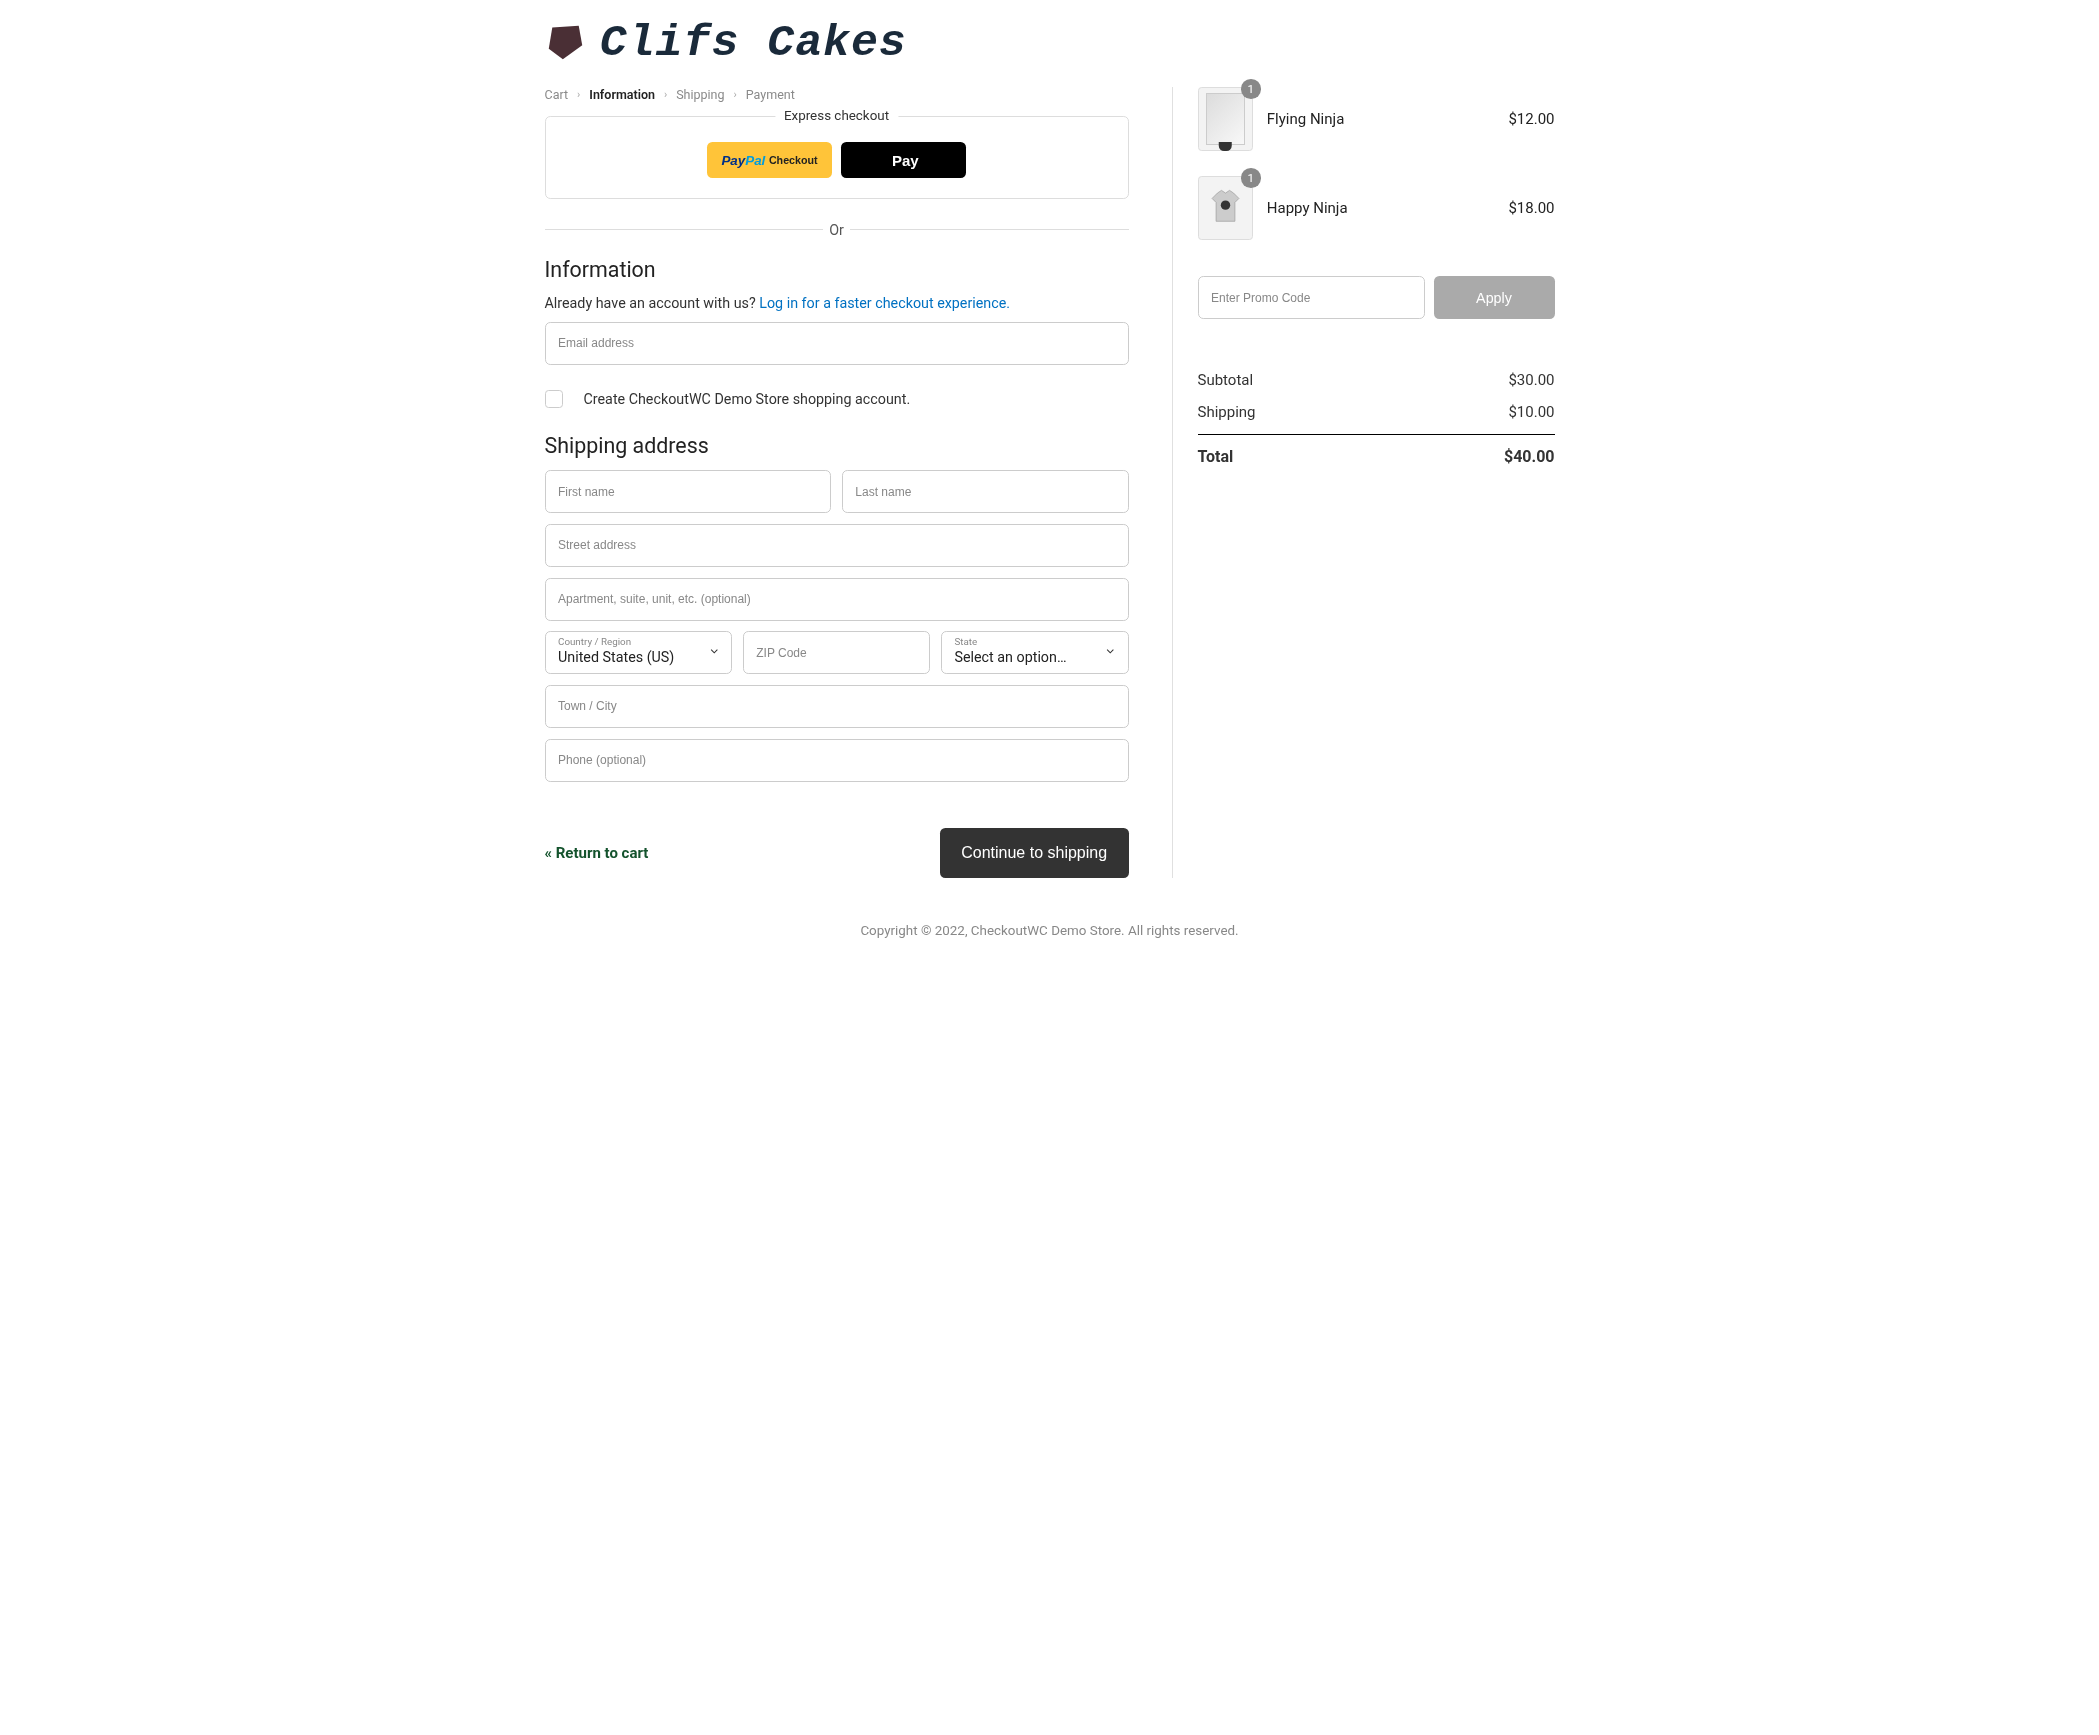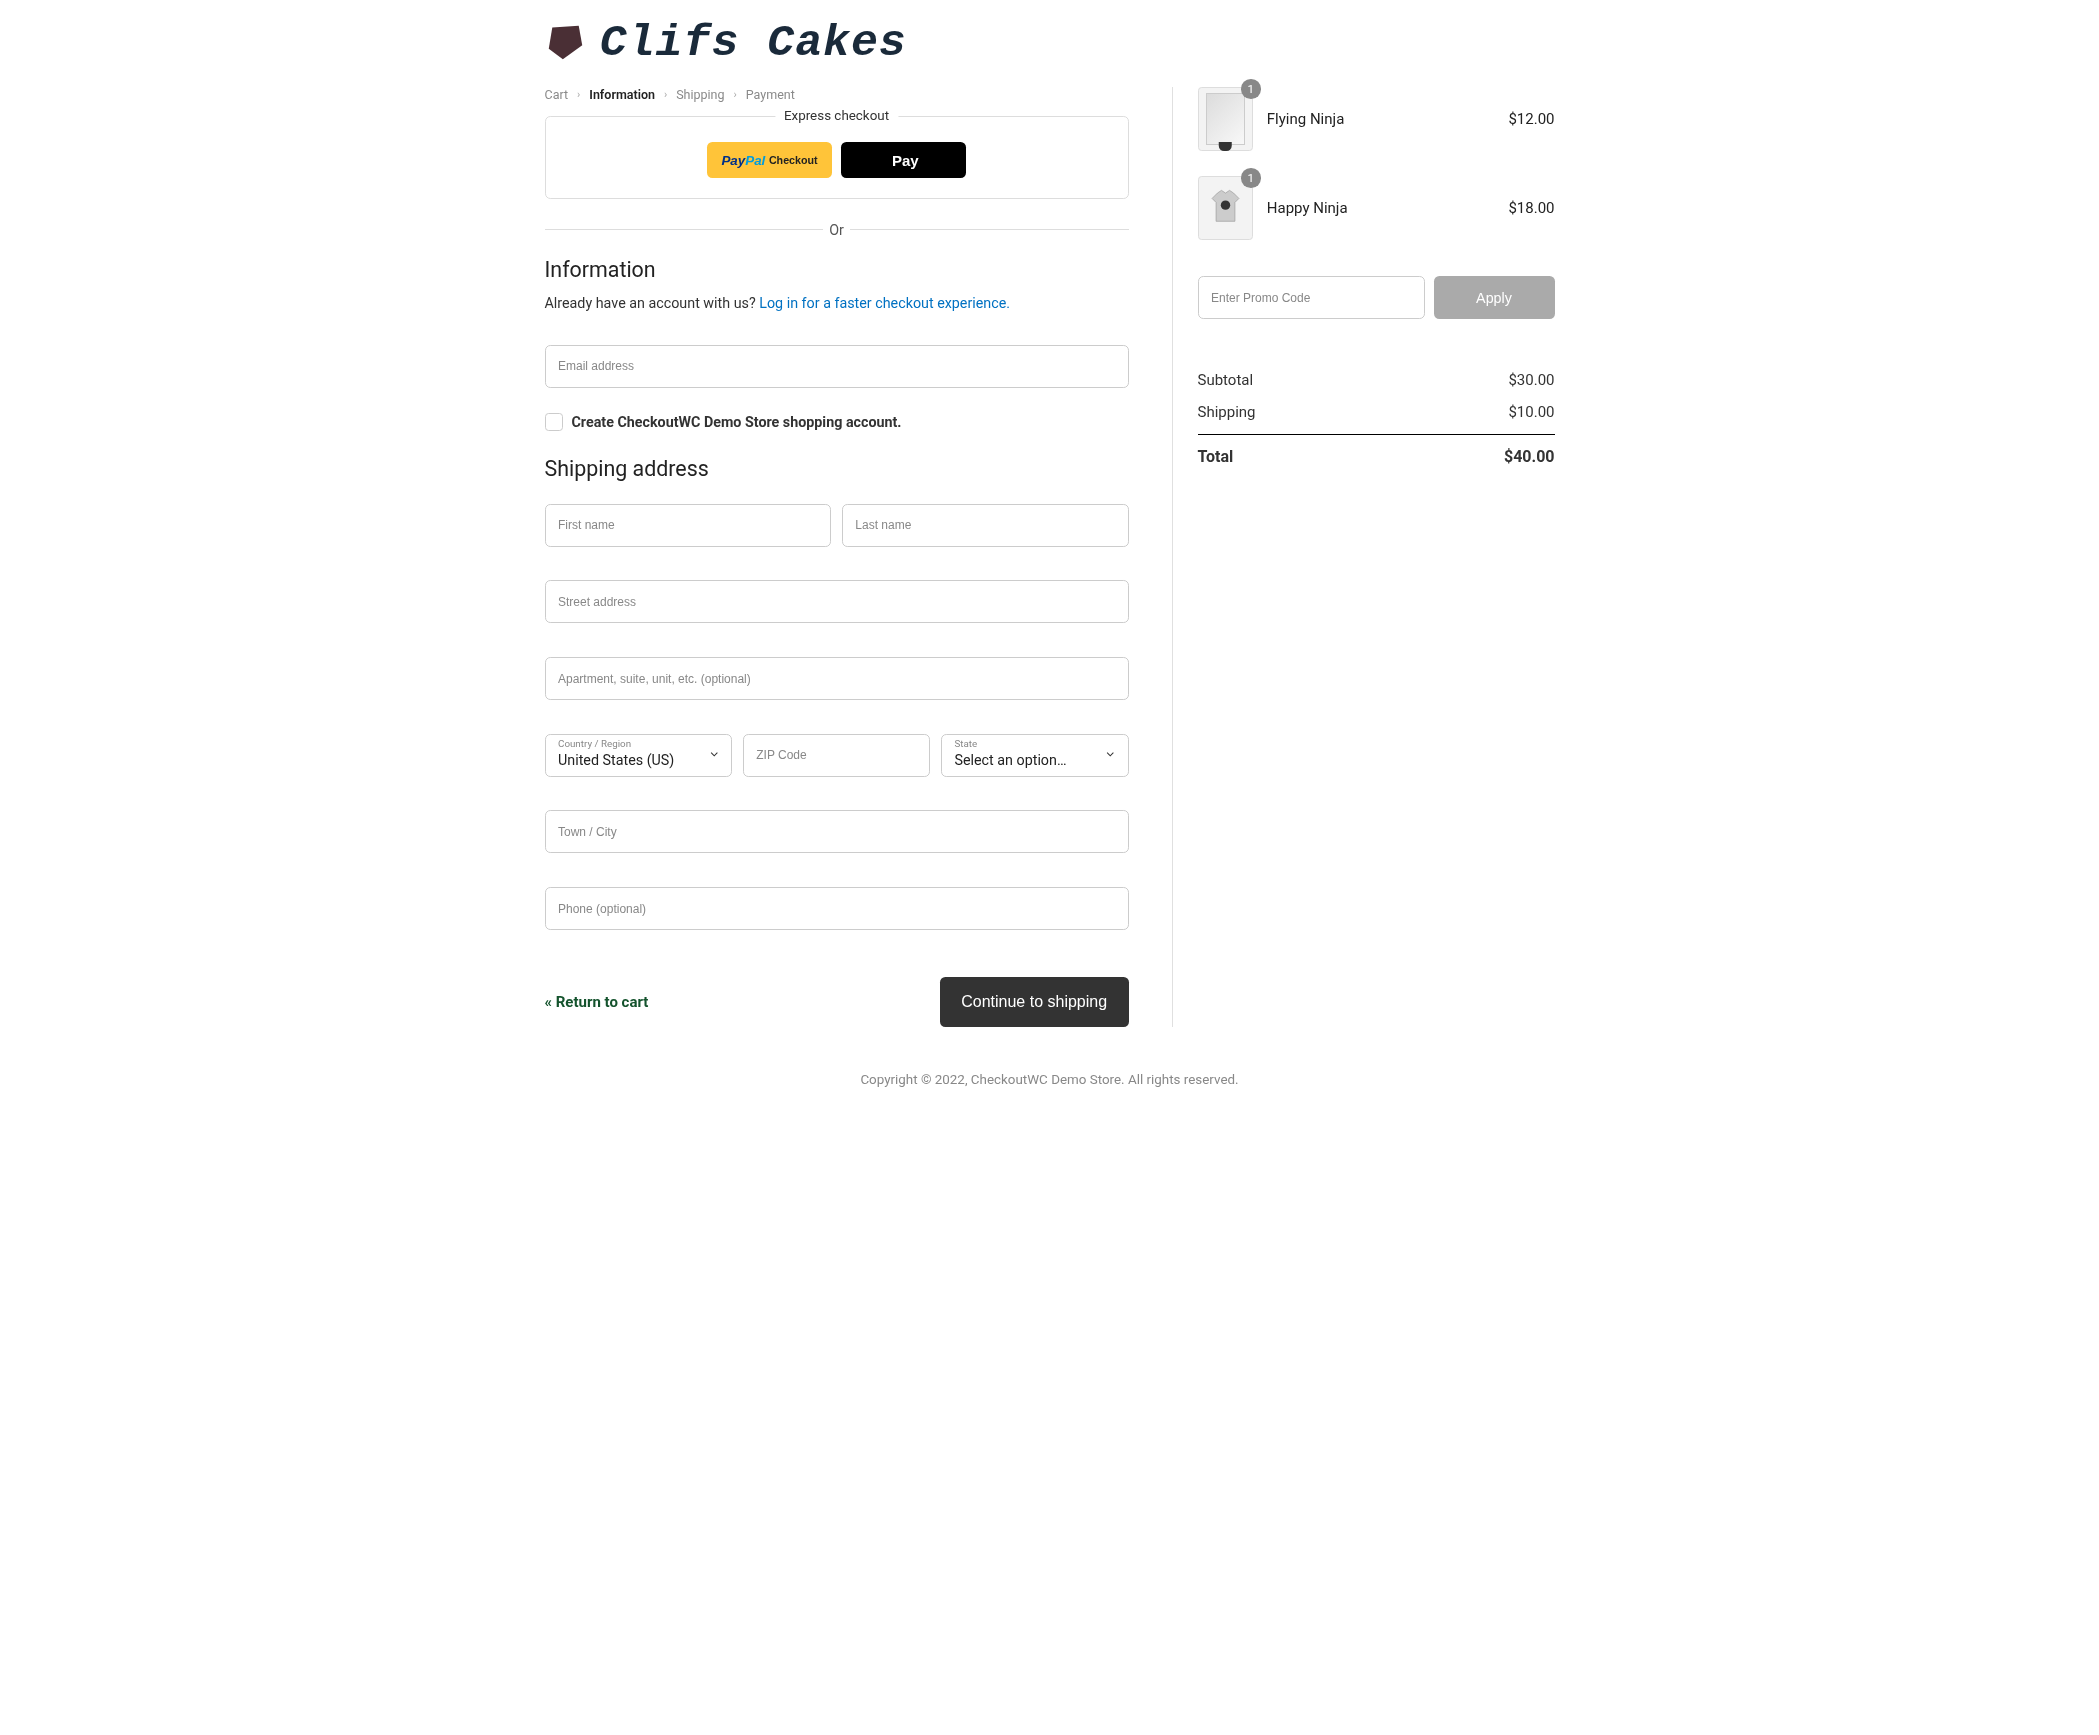--- a/index.html
+++ b/index.html
@@ -26,22 +26,22 @@
     .or-divider { display: flex; align-items: center; gap: 6px; margin-bottom: 19.6px; }
     .or-divider .line { flex: 1; height: 0.9px; background: #ddd; }
     .or-divider .or-text { color: #555; font-size: 14.3px; }
     h2.section { font-size: 21.4px; font-weight: 400; color: #222; margin-bottom: 12.5px; }
     .login-prompt { font-size: 14.3px; color: #333; margin-bottom: 10.7px; }
     .login-prompt a { color: #0071c2; text-decoration: none; }
     .field { width: 100%; height: 43px; border: 0.9px solid #ccc; border-radius: 5.3px; padding: 0 12.5px; font-size: 12px; color: #333; background: #fff; }
     .field::placeholder { color: #888; }
     .field-row { display: flex; gap: 10.7px; }
     .field-row .field, .field-row .select-wrap { flex: 1; }
-    .mb { margin-bottom: 10.7px; margin-top: 23px; }
-    .checkbox-row { display: flex; align-items: center; gap: 9px; margin: 14.3px 0 25px; font-weight: bold; }
+    .mb { margin-bottom: 10.7px; }
+    .checkbox-row { display: flex; align-items: center; gap: 21px; margin: 14.3px 0 25px; }
     .checkbox-box { width: 18px; height: 18px; border: 0.9px solid #ccc; border-radius: 3.6px; background: #fff; }
     .checkbox-label { font-size: 14.3px; color: #333; }
     .select-wrap { position: relative; border: 0.9px solid #ccc; border-radius: 5.3px; height: 43px; padding: 3.6px 12.5px 0; background: #fff; }
     .select-wrap .float-label { font-size: 9.8px; color: #888; display: block; line-height: 12.5px; }
     .select-wrap .select-value { font-size: 14.3px; color: #222; line-height: 19.6px; white-space: nowrap; overflow: hidden; text-overflow: ellipsis; display:block; padding-right: 21.4px;}
     .select-wrap .chev { position: absolute; right: 10.7px; top: 50%; transform: translateY(-50%); }
     .chev svg { width: 12.5px; height: 12.5px; stroke: #333; }
     .nav-row { display: flex; justify-content: space-between; align-items: center; margin-top: 36px; }
     .return-link { color: #14532d; text-decoration: none; font-size: 15px; font-weight: bold; }
     .continue-btn { background: #333; color: #fff; border: none; border-radius: 5.3px; padding: 16px 21.4px; font-size: 16px; cursor: pointer; }

